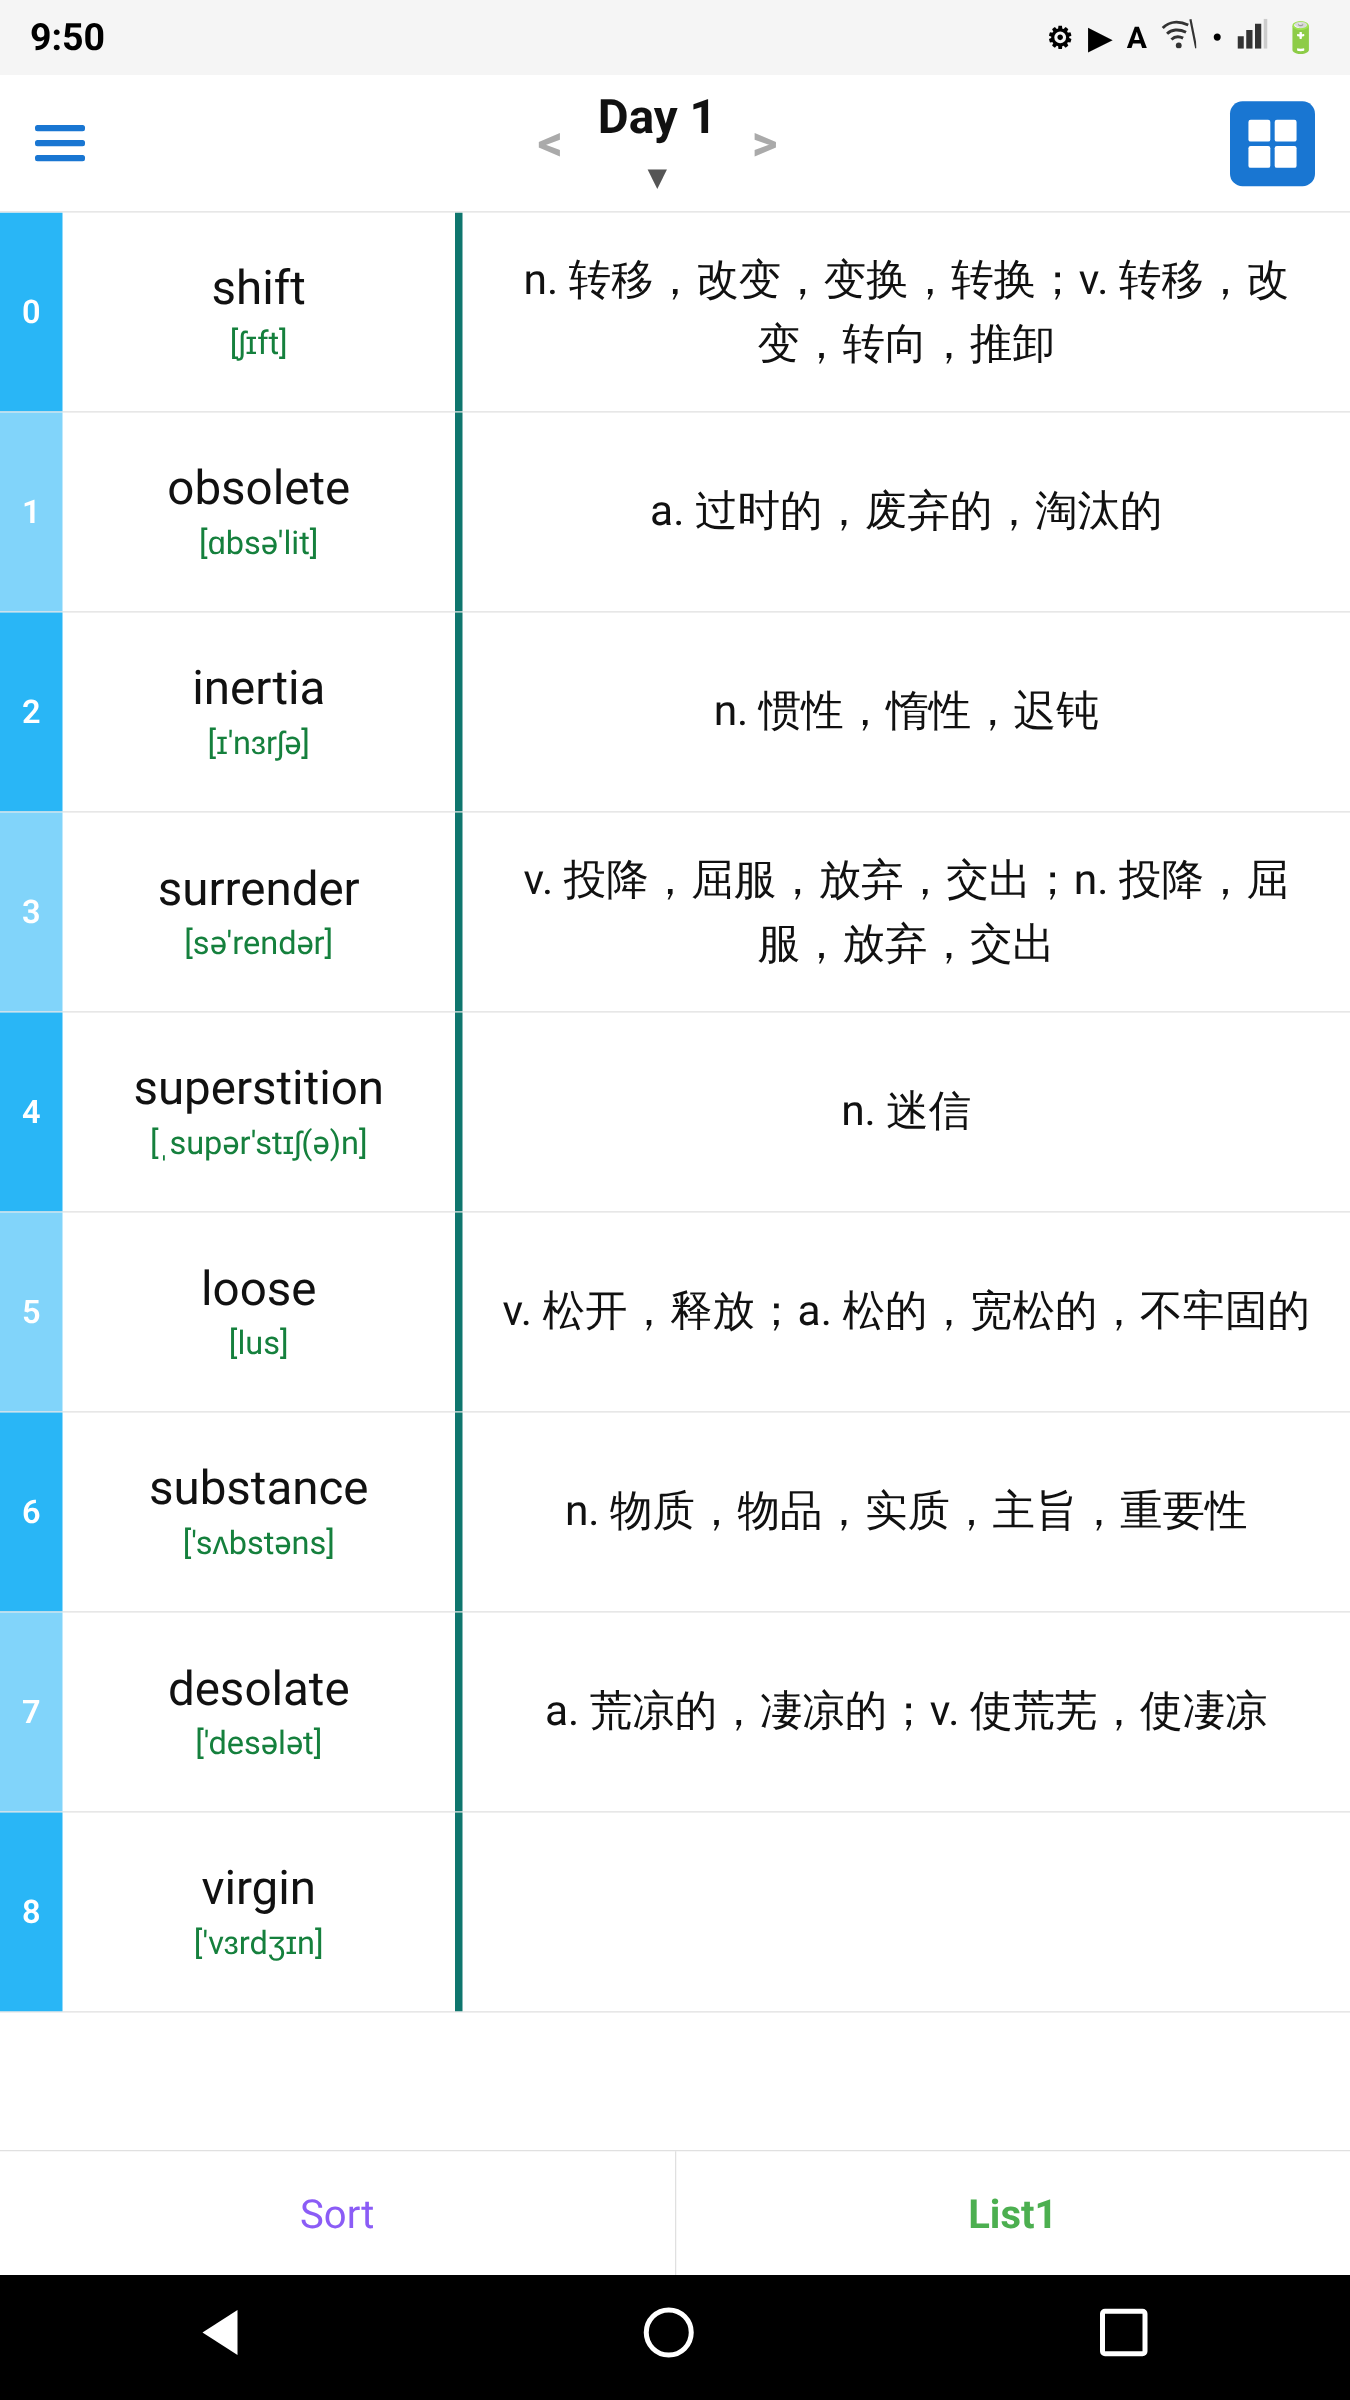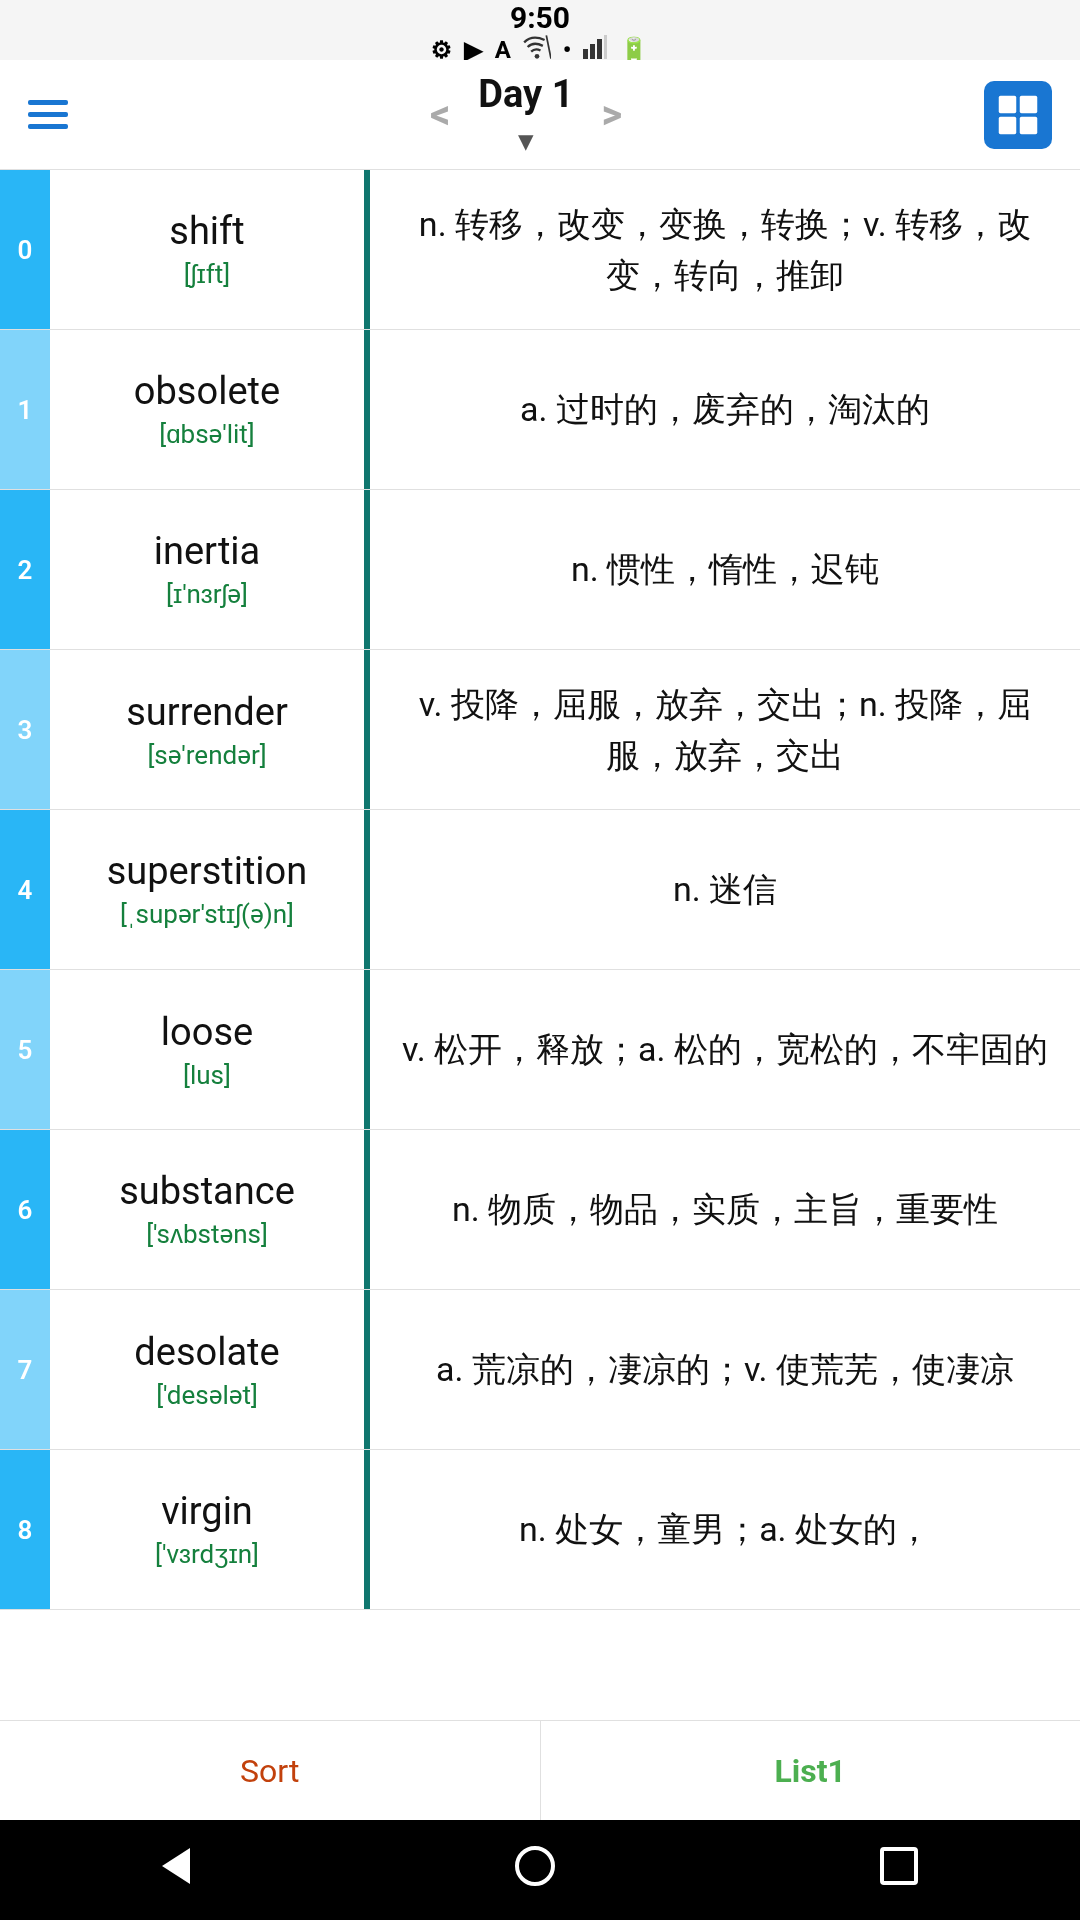--- a/index.html
+++ b/index.html
@@ -17,21 +17,20 @@
     
     .status-bar {
       background: #f5f5f5;
       height: 60px;
       display: flex;
       align-items: center;
       justify-content: space-between;
       padding: 0 24px;
       font-size: 28px;
       font-weight: bold;
-      flex-direction: column;
     }
     .status-left { display: flex; align-items: center; gap: 12px; }
     .status-right { display: flex; align-items: center; gap: 12px; }
     .status-time { font-size: 30px; font-weight: bold; }
     .status-icon { font-size: 24px; }
 
     
     .app-bar {
       height: 110px;
       background: #fff;
@@ -148,21 +147,21 @@
       display: flex;
       align-items: center;
       justify-content: center;
       font-size: 32px;
       color: #888;
       cursor: pointer;
       border-right: 1px solid #e0e0e0;
     }
     .tab-item:last-child { border-right: none; }
     .tab-item.active { color: #4caf50; font-weight: bold; }
-    .tab-item.muted { color: #c2410c; }
+    .tab-item.muted { color: #8b5cf6; }
 
     
     .nav-bar {
       height: 100px;
       background: #000;
       display: flex;
       align-items: center;
       justify-content: space-around;
     }
     .nav-btn {
@@ -317,21 +316,20 @@
         <span class="phonetic">['desələt]</span>
       </div>
       <div class="word-zh">a. 荒凉的，凄凉的；v. 使荒芜，使凄凉</div>
     </div>
     <div class="word-row">
       <div class="word-index">8</div>
       <div class="word-en">
         <span class="word">virgin</span>
         <span class="phonetic">['vɜrdʒɪn]</span>
       </div>
-      <div class="word-zh">n. 处女，童男；a. 处女的，</div>
     </div>
   </div>
 
 <div class="bottom-tab-bar" id="bottom-tab-bar">
 <div class="tab-item muted">Sort</div>
     <div class="tab-item active">List1</div>
   </div>
 
 <div class="nav-bar">
   <div class="nav-btn nav-back"></div>

